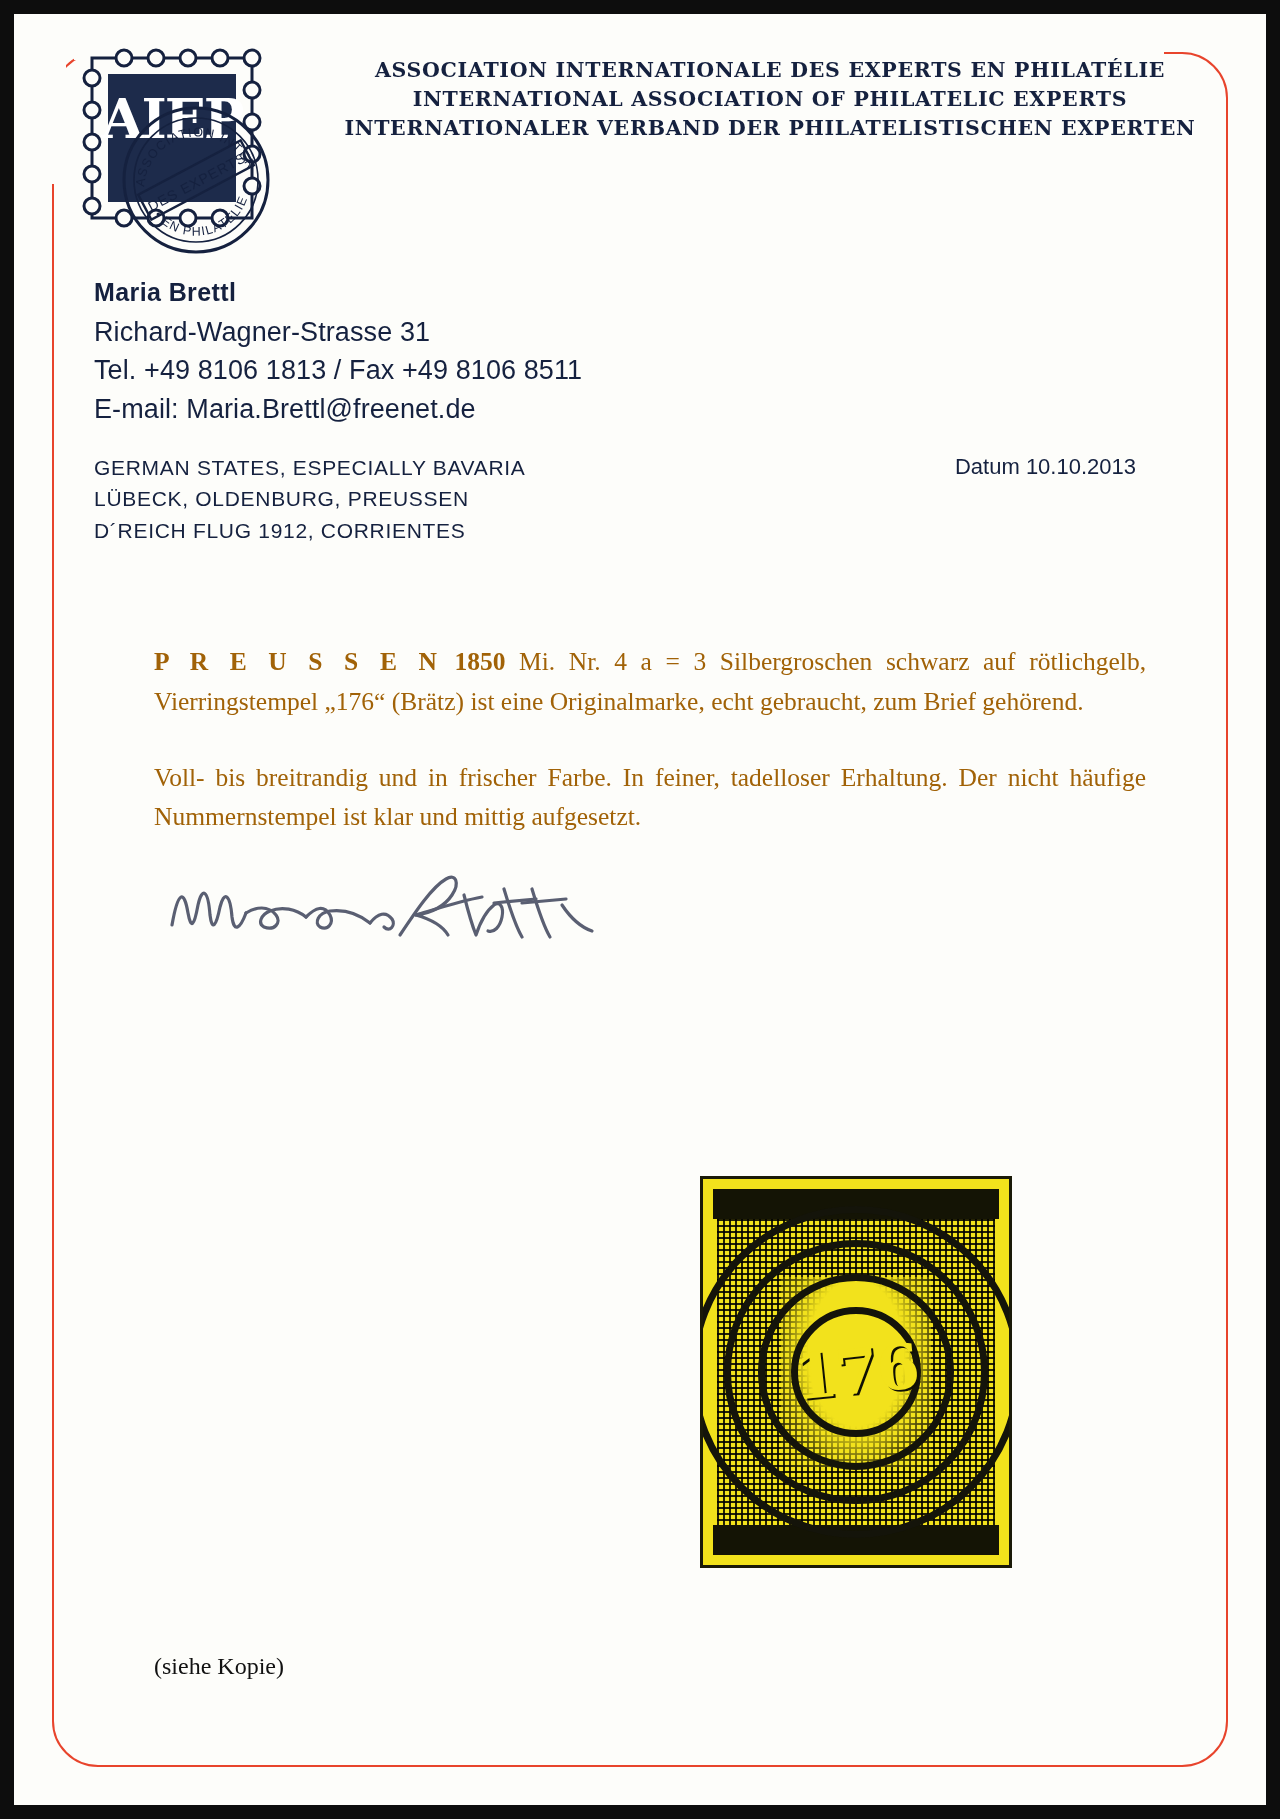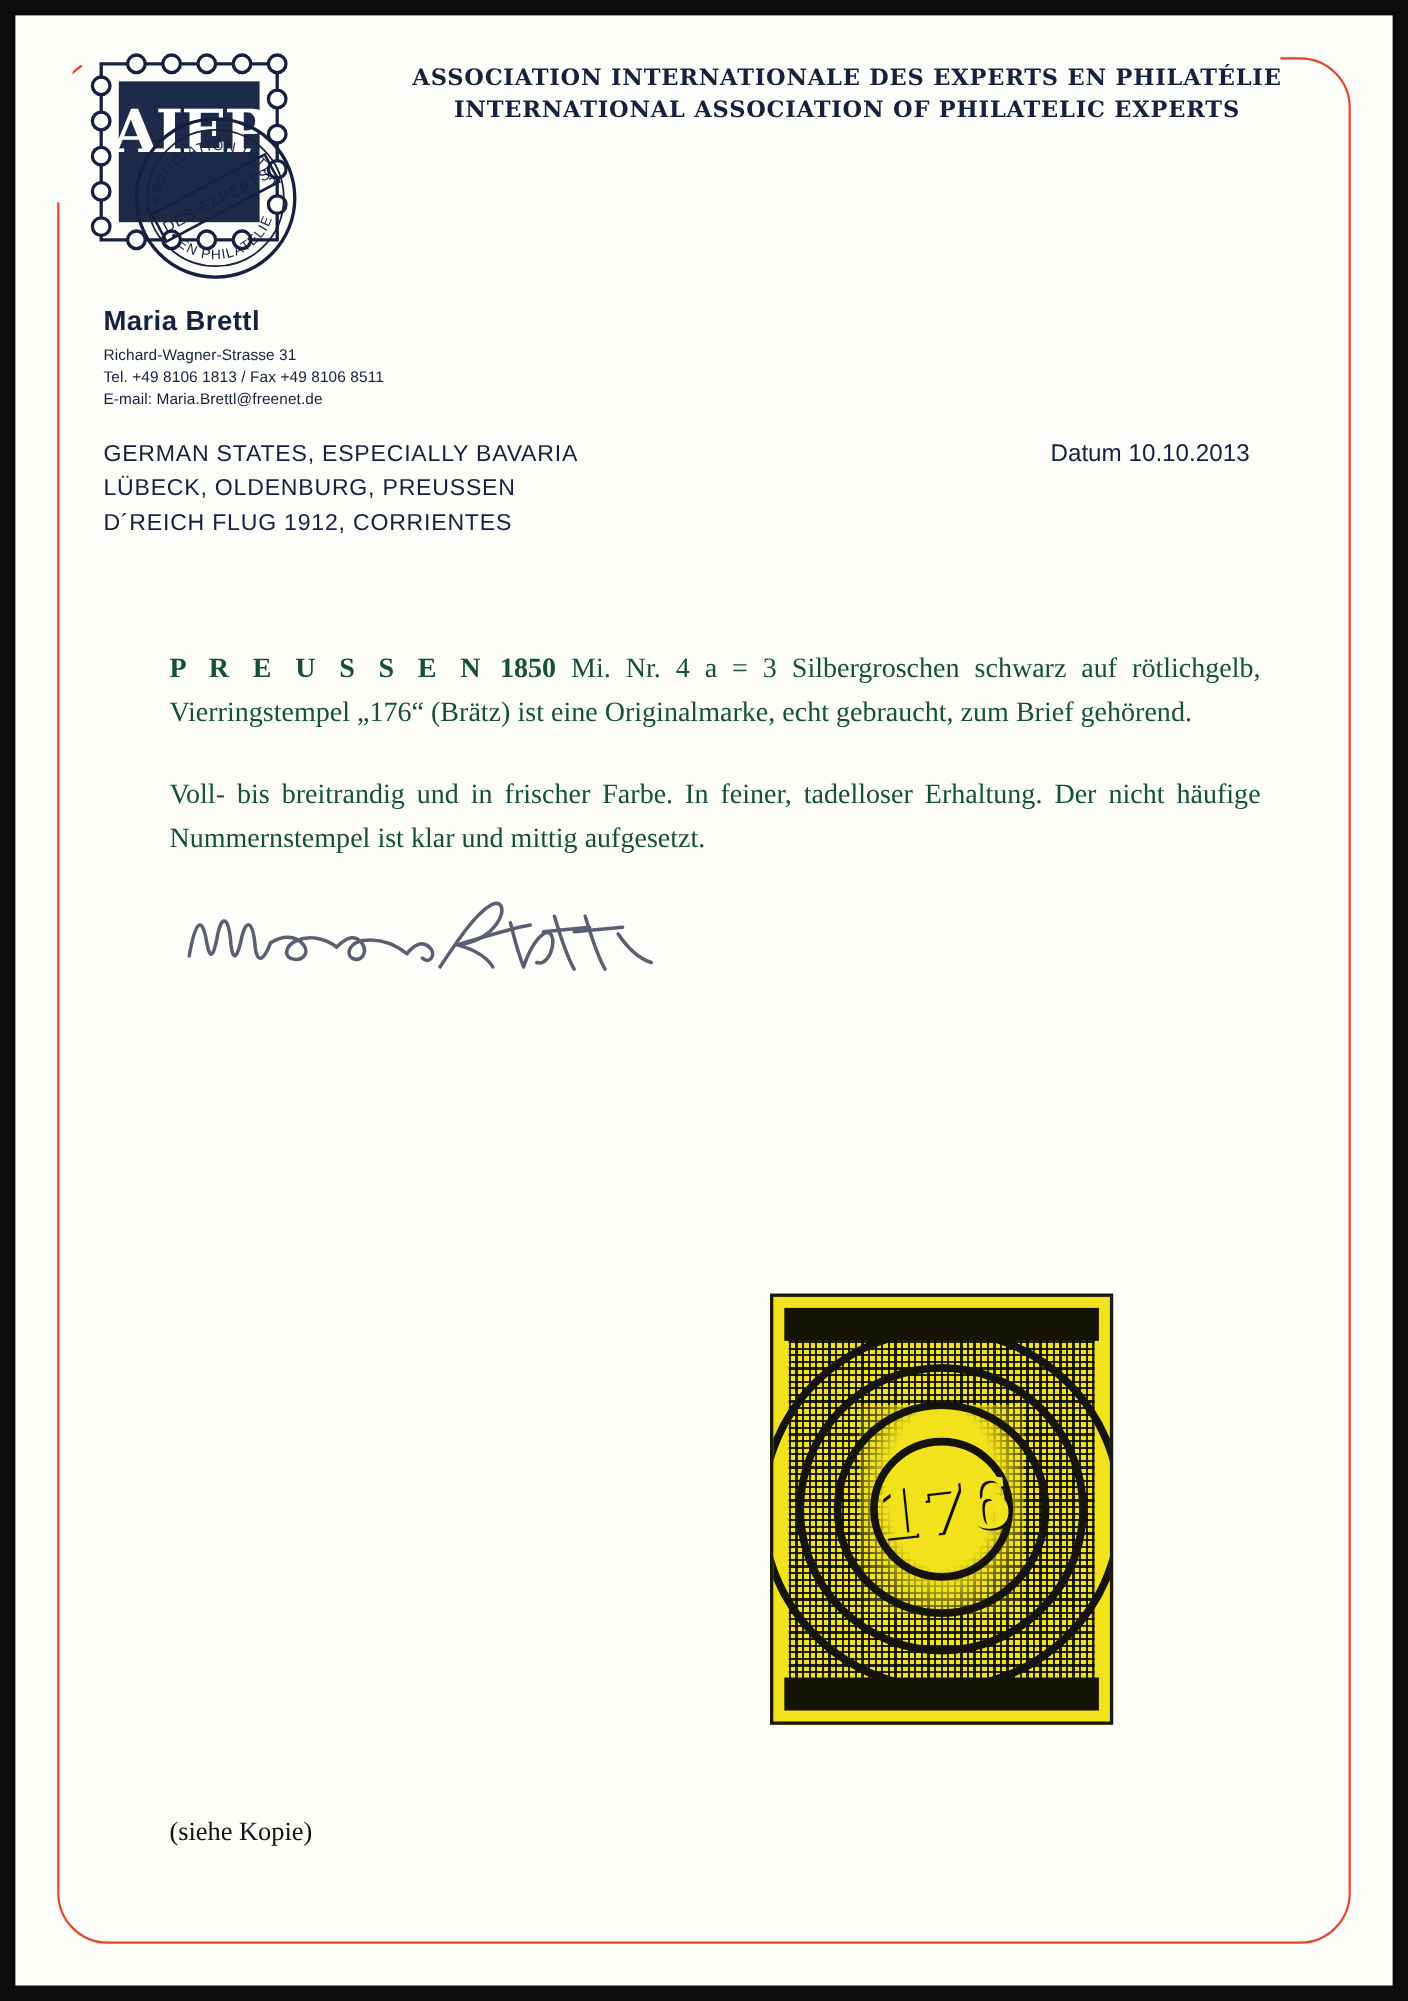--- a/index.html
+++ b/index.html
@@ -96,21 +96,21 @@
     margin: 8px 0 0 80px;
     color: #15213f;
   }
   .address .name {
     font-size: 25px;
     font-weight: bold;
     letter-spacing: 0.4px;
     margin-bottom: 6px;
   }
   .address .line {
-    font-size: 14px;
+    font-size: 27px;
     line-height: 1.42;
     letter-spacing: 0.1px;
   }
 
   
   .spec-row {
     display: flex;
     justify-content: space-between;
     align-items: flex-start;
     margin: 24px 60px 0 80px;
@@ -124,21 +124,21 @@
   .date {
     font-size: 22px;
     padding-top: 2px;
     padding-right: 70px;
     white-space: nowrap;
   }
 
   
   .body-text {
     margin: 96px 120px 0 140px;
-    color: #14532d;
+    color: #a16207;
     font-family: "Liberation Serif", serif;
   }
   .para {
     font-size: 25.5px;
     line-height: 1.55;
     text-align: justify;
     margin-bottom: 28px;
   }
   .para.first {
     margin-bottom: 36px;
@@ -303,20 +303,21 @@
             <text font-family="Liberation Sans, sans-serif" font-size="12.5" fill="#15213f" letter-spacing="1.2">
               <textPath href="#arcBot" startOffset="12%">• EN PHILATÉLIE •</textPath>
             </text>
           </g>
         </svg>
       </div>
 
       <div class="header-titles">
         <div>ASSOCIATION INTERNATIONALE DES EXPERTS EN PHILATÉLIE</div>
         <div>INTERNATIONAL ASSOCIATION OF PHILATELIC EXPERTS</div>
+        <div>INTERNATIONALER VERBAND DER PHILATELISTISCHEN EXPERTEN</div>
       </div>
     </div>
 
     <div class="address">
       <div class="name">Maria Brettl</div>
       <div class="line">Richard-Wagner-Strasse 31</div>
       <div class="line">Tel. +49 8106 1813 / Fax +49 8106 8511</div>
       <div class="line">E-mail: Maria.Brettl@freenet.de</div>
     </div>
 

